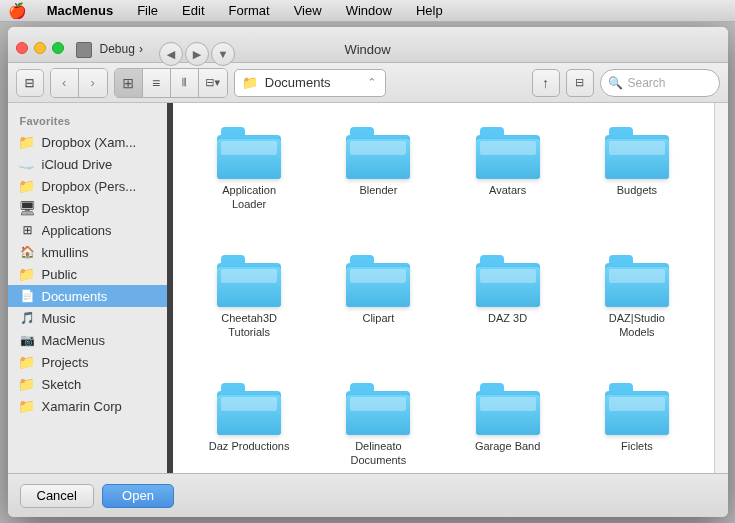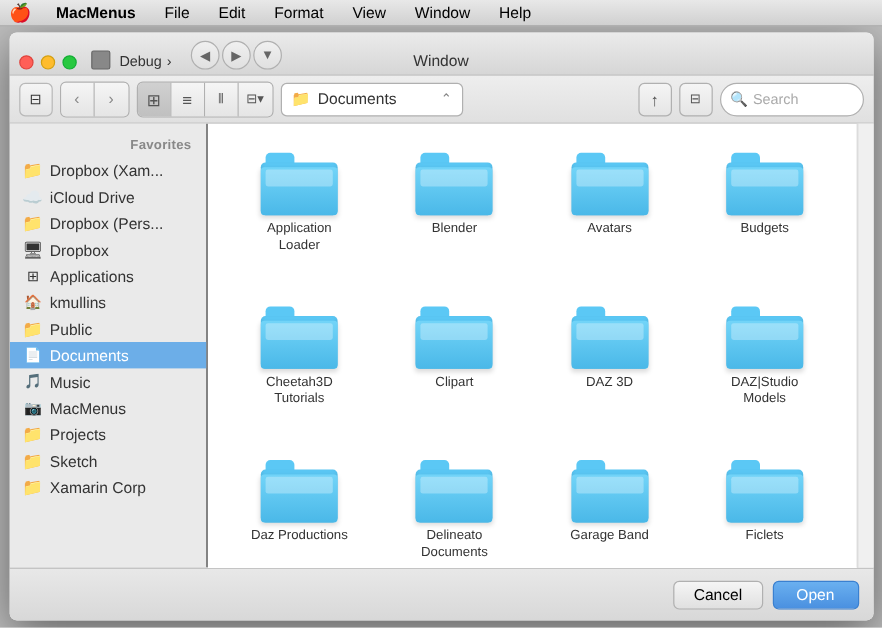--- a/index.html
+++ b/index.html
@@ -49,22 +49,22 @@
       display: flex;
       flex-direction: column;
     }
 
     
     .titlebar {
       height: 36px;
       background: linear-gradient(to bottom, #ebebeb, #d6d6d6);
       border-bottom: 1px solid #b8b8b8;
       display: flex;
-      align-items: flex-end;
-      padding: 4px 8px;
+      align-items: flex-start;
+      padding: 15px 8px;
       flex-shrink: 0;
       position: relative;
     }
     .traffic-lights {
       display: flex;
       gap: 6px;
       align-items: center;
     }
     .traffic-light {
       width: 12px;
@@ -241,25 +241,24 @@
     .main-content {
       display: flex;
       flex: 1;
       overflow: hidden;
     }
 
     
     .sidebar {
       width: 165px;
       background: #eaeaea;
-      border-right: 1px solid #404040;
+      border-right: 6px solid #404040;
       padding: 8px 0;
       flex-shrink: 0;
       overflow-y: auto;
-      text-align: right;
     }
 
     .sidebar-section-title {
       font-size: 11px;
       font-weight: 700;
       color: #888;
       padding: 4px 12px;
       text-transform: capitalize;
       letter-spacing: 0.02em;
     }
@@ -372,21 +371,20 @@
       line-height: 1.3;
     }
 
     
     .bottom-bar {
       height: 44px;
       background: linear-gradient(to bottom, #e8e8e8, #d8d8d8);
       border-top: 1px solid #b8b8b8;
       display: flex;
       align-items: center;
-      justify-content: flex-end;
       padding: 0 12px;
       gap: 8px;
       flex-shrink: 0;
     }
 
     .bottom-btn {
       height: 24px;
       min-width: 72px;
       padding: 0 16px;
       border: 1px solid #b0b0b0;
@@ -489,21 +487,21 @@
       <div class="sidebar-item">
         <div class="sidebar-icon">☁️</div>
         <span class="sidebar-label">iCloud Drive</span>
       </div>
       <div class="sidebar-item">
         <div class="sidebar-icon">📁</div>
         <span class="sidebar-label">Dropbox (Pers...</span>
       </div>
       <div class="sidebar-item">
         <div class="sidebar-icon">🖥</div>
-        <span class="sidebar-label">Dropbox</span>
+        <span class="sidebar-label">Desktop</span>
       </div>
       <div class="sidebar-item">
         <div class="sidebar-icon" style="font-size:12px;">⊞</div>
         <span class="sidebar-label">Applications</span>
       </div>
       <div class="sidebar-item">
         <div class="sidebar-icon" style="font-size:12px;">🏠</div>
         <span class="sidebar-label">kmullins</span>
       </div>
       <div class="sidebar-item">

